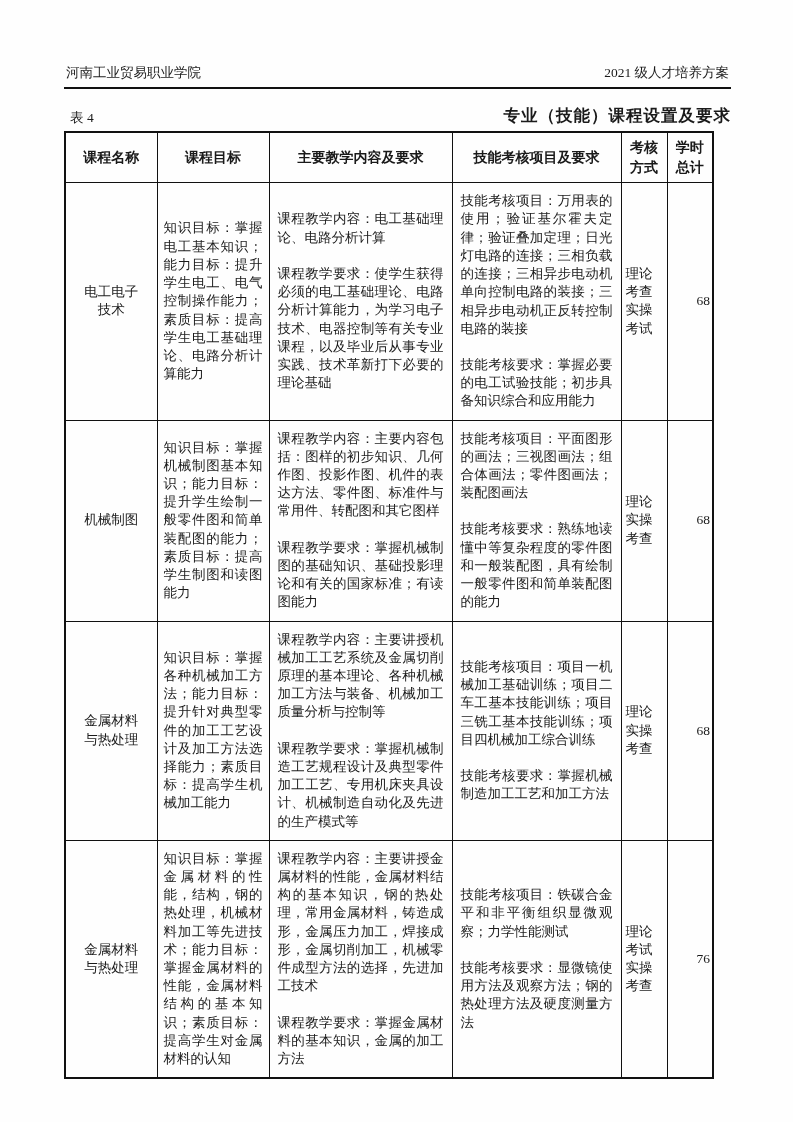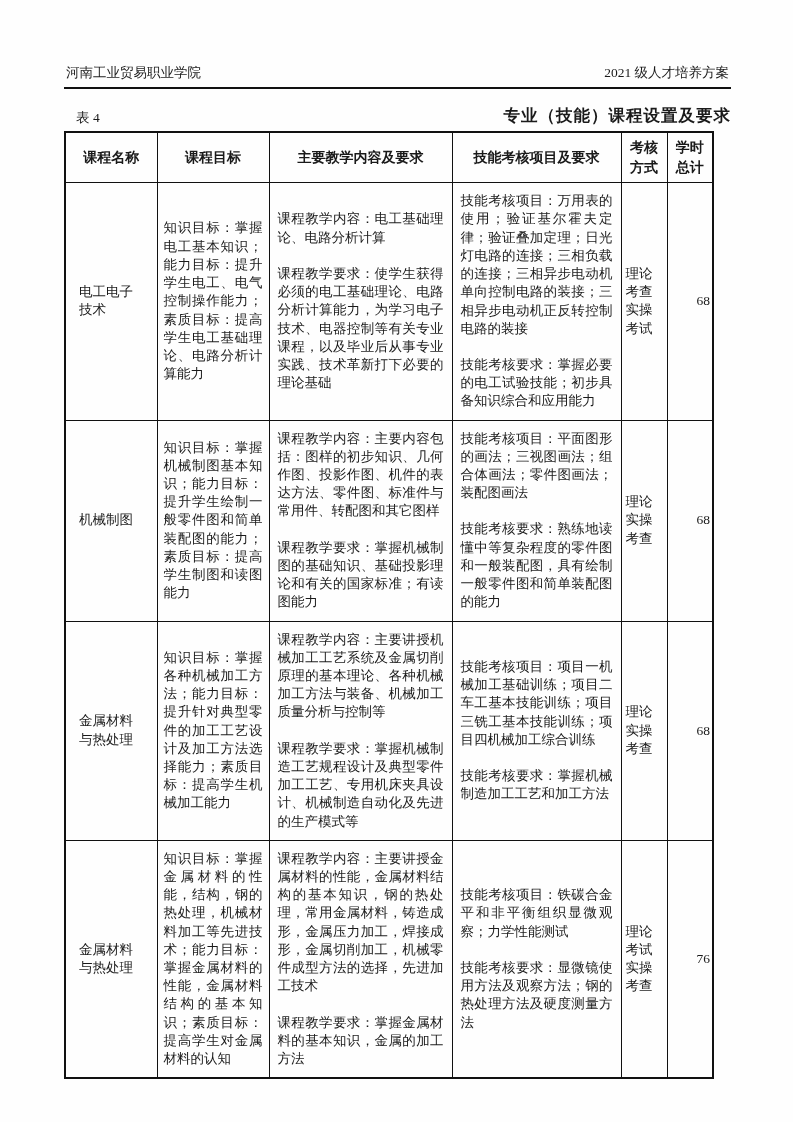--- a/index.html
+++ b/index.html
@@ -16,21 +16,21 @@
   .running-header {
     display: flex; justify-content: space-between; align-items: flex-end;
     font-size: 13.5px; padding: 0 2px 5px 2px; gap: 11px;
   }
   .header-rule { border-bottom: 2.5px solid #111; margin-bottom: 16px; }
   .section-title {
     font-size: 16.5px; font-weight: bold;
     margin: 6px 0 22px 52px; letter-spacing: 1px;
   }
   .caption-row { position: relative; height: 24px; margin-bottom: 2px; }
-  .table-label { position: absolute; left: 12px; top: 4px; font-size: 13.5px; }
+  .table-label { position: absolute; left: 6px; top: 4px; font-size: 13.5px; }
   .table-caption {
     display: block; text-align: right; font-size: 16.5px; font-weight: bold;
     letter-spacing: 1px;
   }
   table.course-table {
     border-collapse: collapse; table-layout: fixed;
     width: 648px; border: 2px solid #111;
     font-size: 13.5px; line-height: 1.35; font-family: Liberation Serif, serif;
   }
   .course-table th, .course-table td {
@@ -40,21 +40,21 @@
   .course-table th {
     font-size: 14px; font-weight: bold; text-align: center; padding: 5px 2px;
     line-height: 1.4;
   }
   col.c1 { width: 92px; }
   col.c2 { width: 112px; }
   col.c3 { width: 183px; }
   col.c4 { width: 169px; }
   col.c5 { width: 46px; }
   col.c6 { width: 46px; }
-  td.c-name { padding: 6px 13px; text-align: left; }
+  td.c-name { padding: 6px 13px; text-align: center; }
   td.c-obj { padding: 8px 6px; text-align: justify; }
   td.c-content, td.c-assess { padding: 9px 8px; text-align: justify; }
   td.c-content p, td.c-assess p { margin: 0; }
   td.c-content p + p, td.c-assess p + p { margin-top: 18px; }
   td.c-method { padding: 4px 4px; text-align: left; }
   td.c-hours { padding: 4px 2px; text-align: right; }
 </style>
 </head>
 <body>
 

